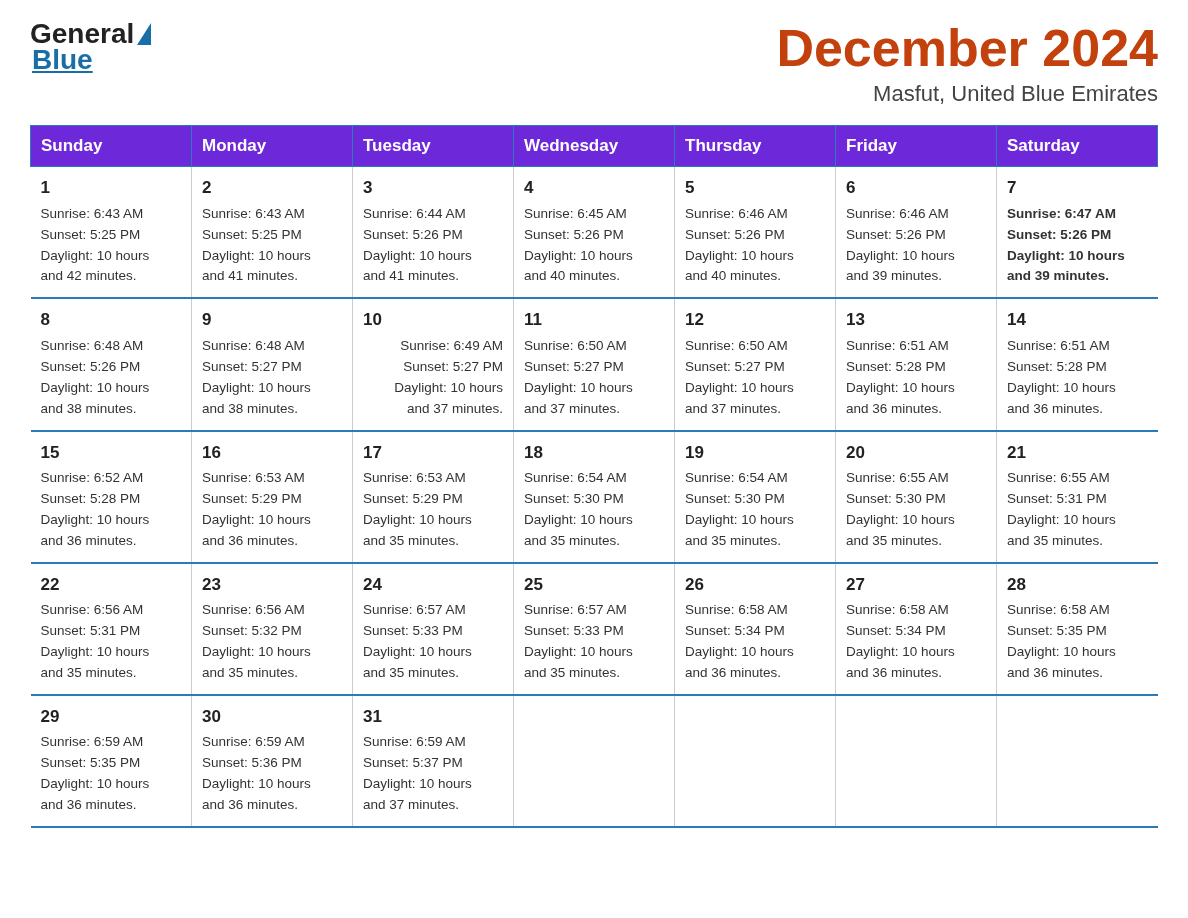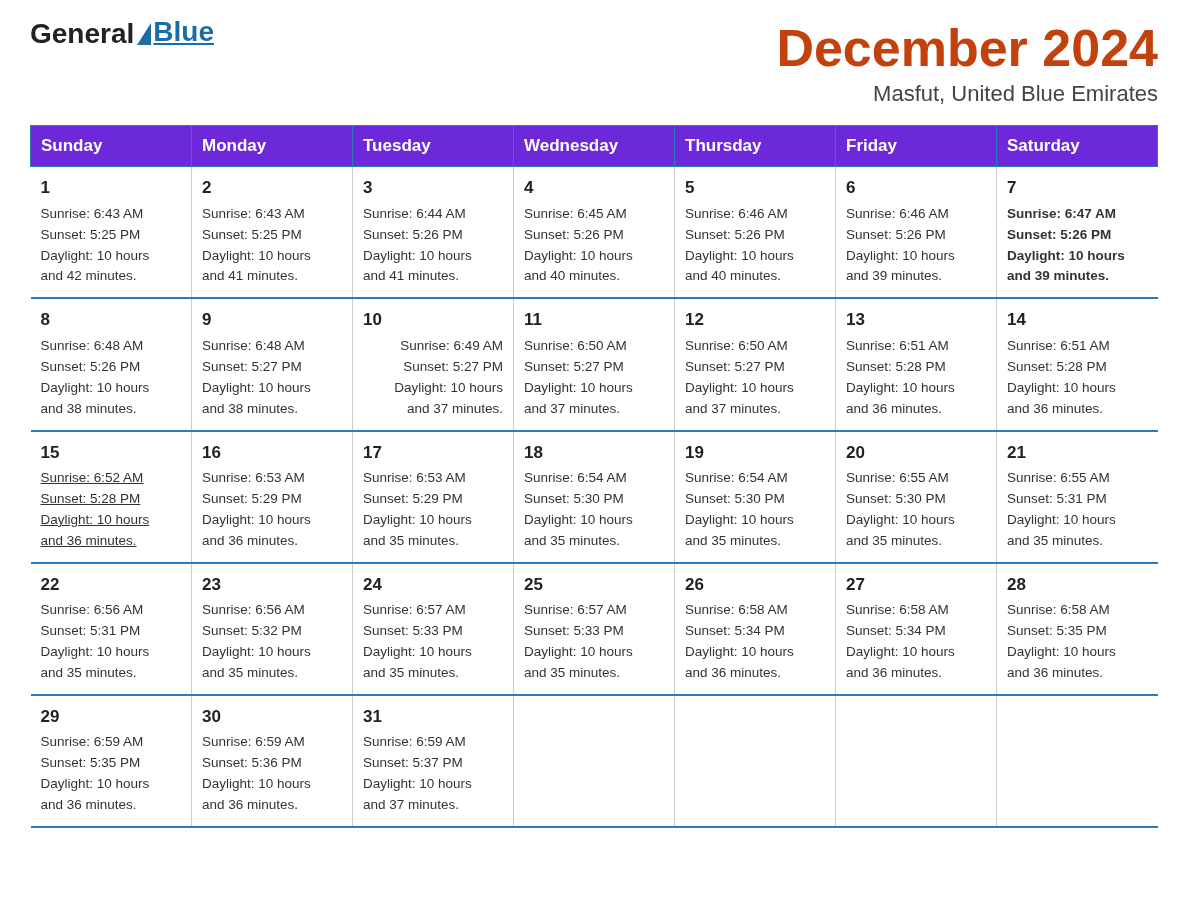--- a/index.html
+++ b/index.html
@@ -12,20 +12,21 @@
       padding: 20px 30px 30px 30px;
     }
     .header {
       display: flex;
       align-items: flex-start;
       justify-content: space-between;
       margin-bottom: 18px;
     }
     .logo {
       display: flex;
+      flex-direction: column;
       align-items: flex-start;
     }
     .logo-text {
       display: flex;
       align-items: center;
       font-size: 28px;
       font-weight: bold;
       color: #222;
       line-height: 1;
     }
@@ -236,21 +237,21 @@
           <span class="day-number">14</span>
           <div class="day-info" style="white-space: pre-line;">Sunrise: 6:51 AM
 Sunset: 5:28 PM
 Daylight: 10 hours
 and 36 minutes.</div>
         </td>
       </tr>
       <tr>
         <td>
           <span class="day-number">15</span>
-          <div class="day-info" style="white-space: pre-line; text-decoration: underline;">Sunrise: 6:52 AM
+          <div class="day-info" style="white-space: pre-line;">Sunrise: 6:52 AM
 Sunset: 5:28 PM
 Daylight: 10 hours
 and 36 minutes.</div>
         </td>
         <td>
           <span class="day-number">16</span>
           <div class="day-info" style="white-space: pre-line;">Sunrise: 6:53 AM
 Sunset: 5:29 PM
 Daylight: 10 hours
 and 36 minutes.</div>

